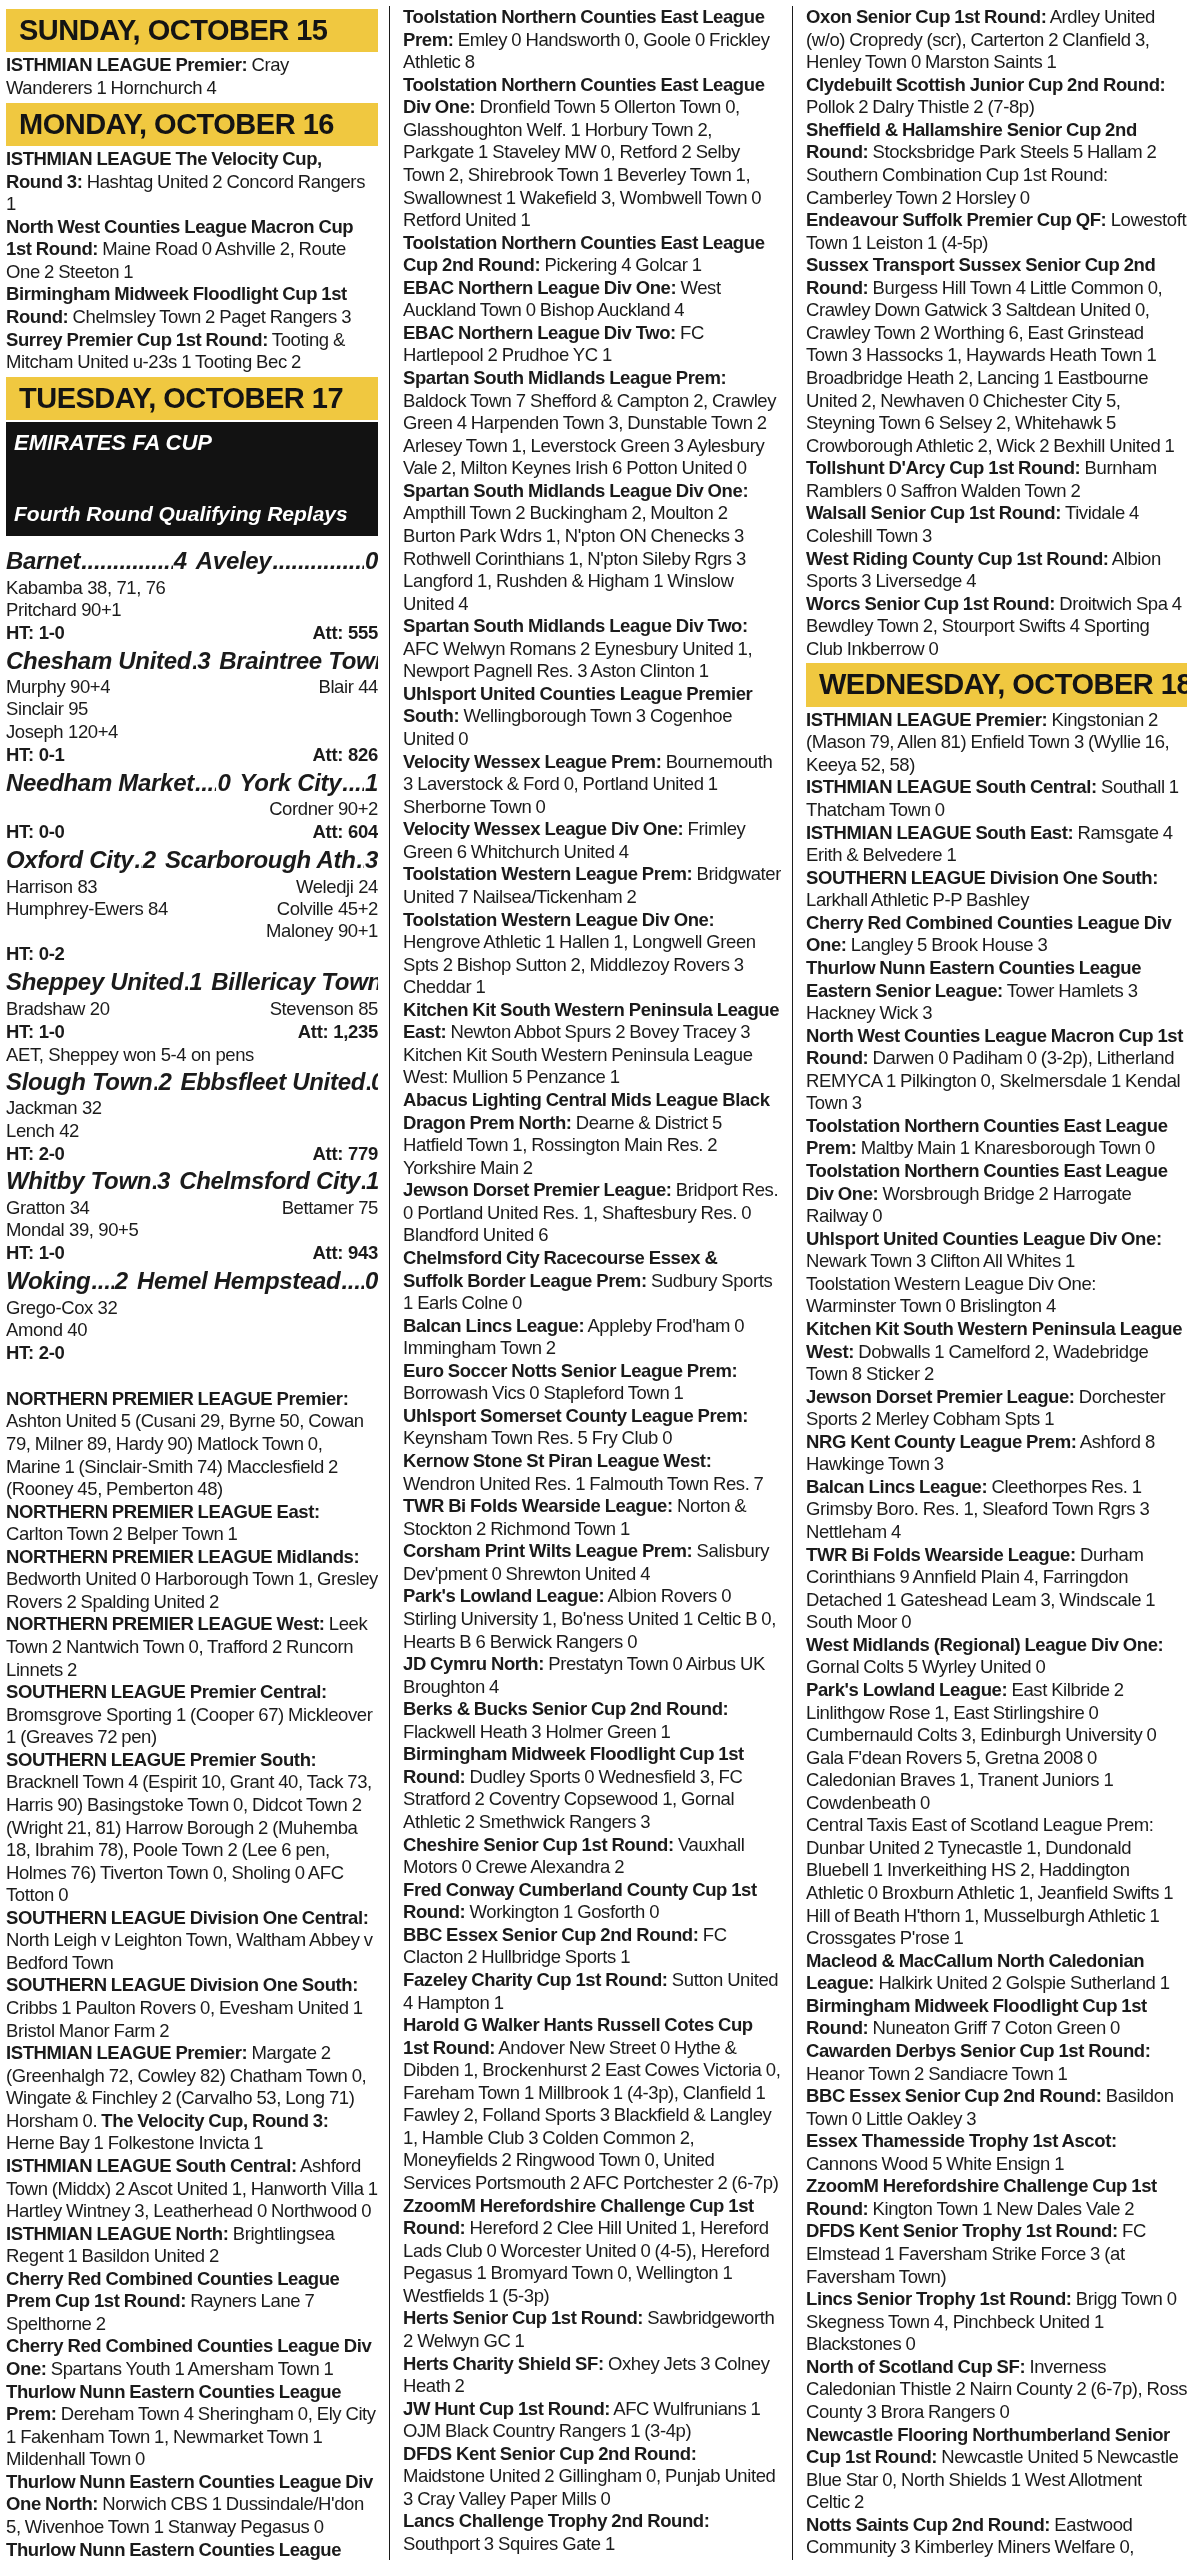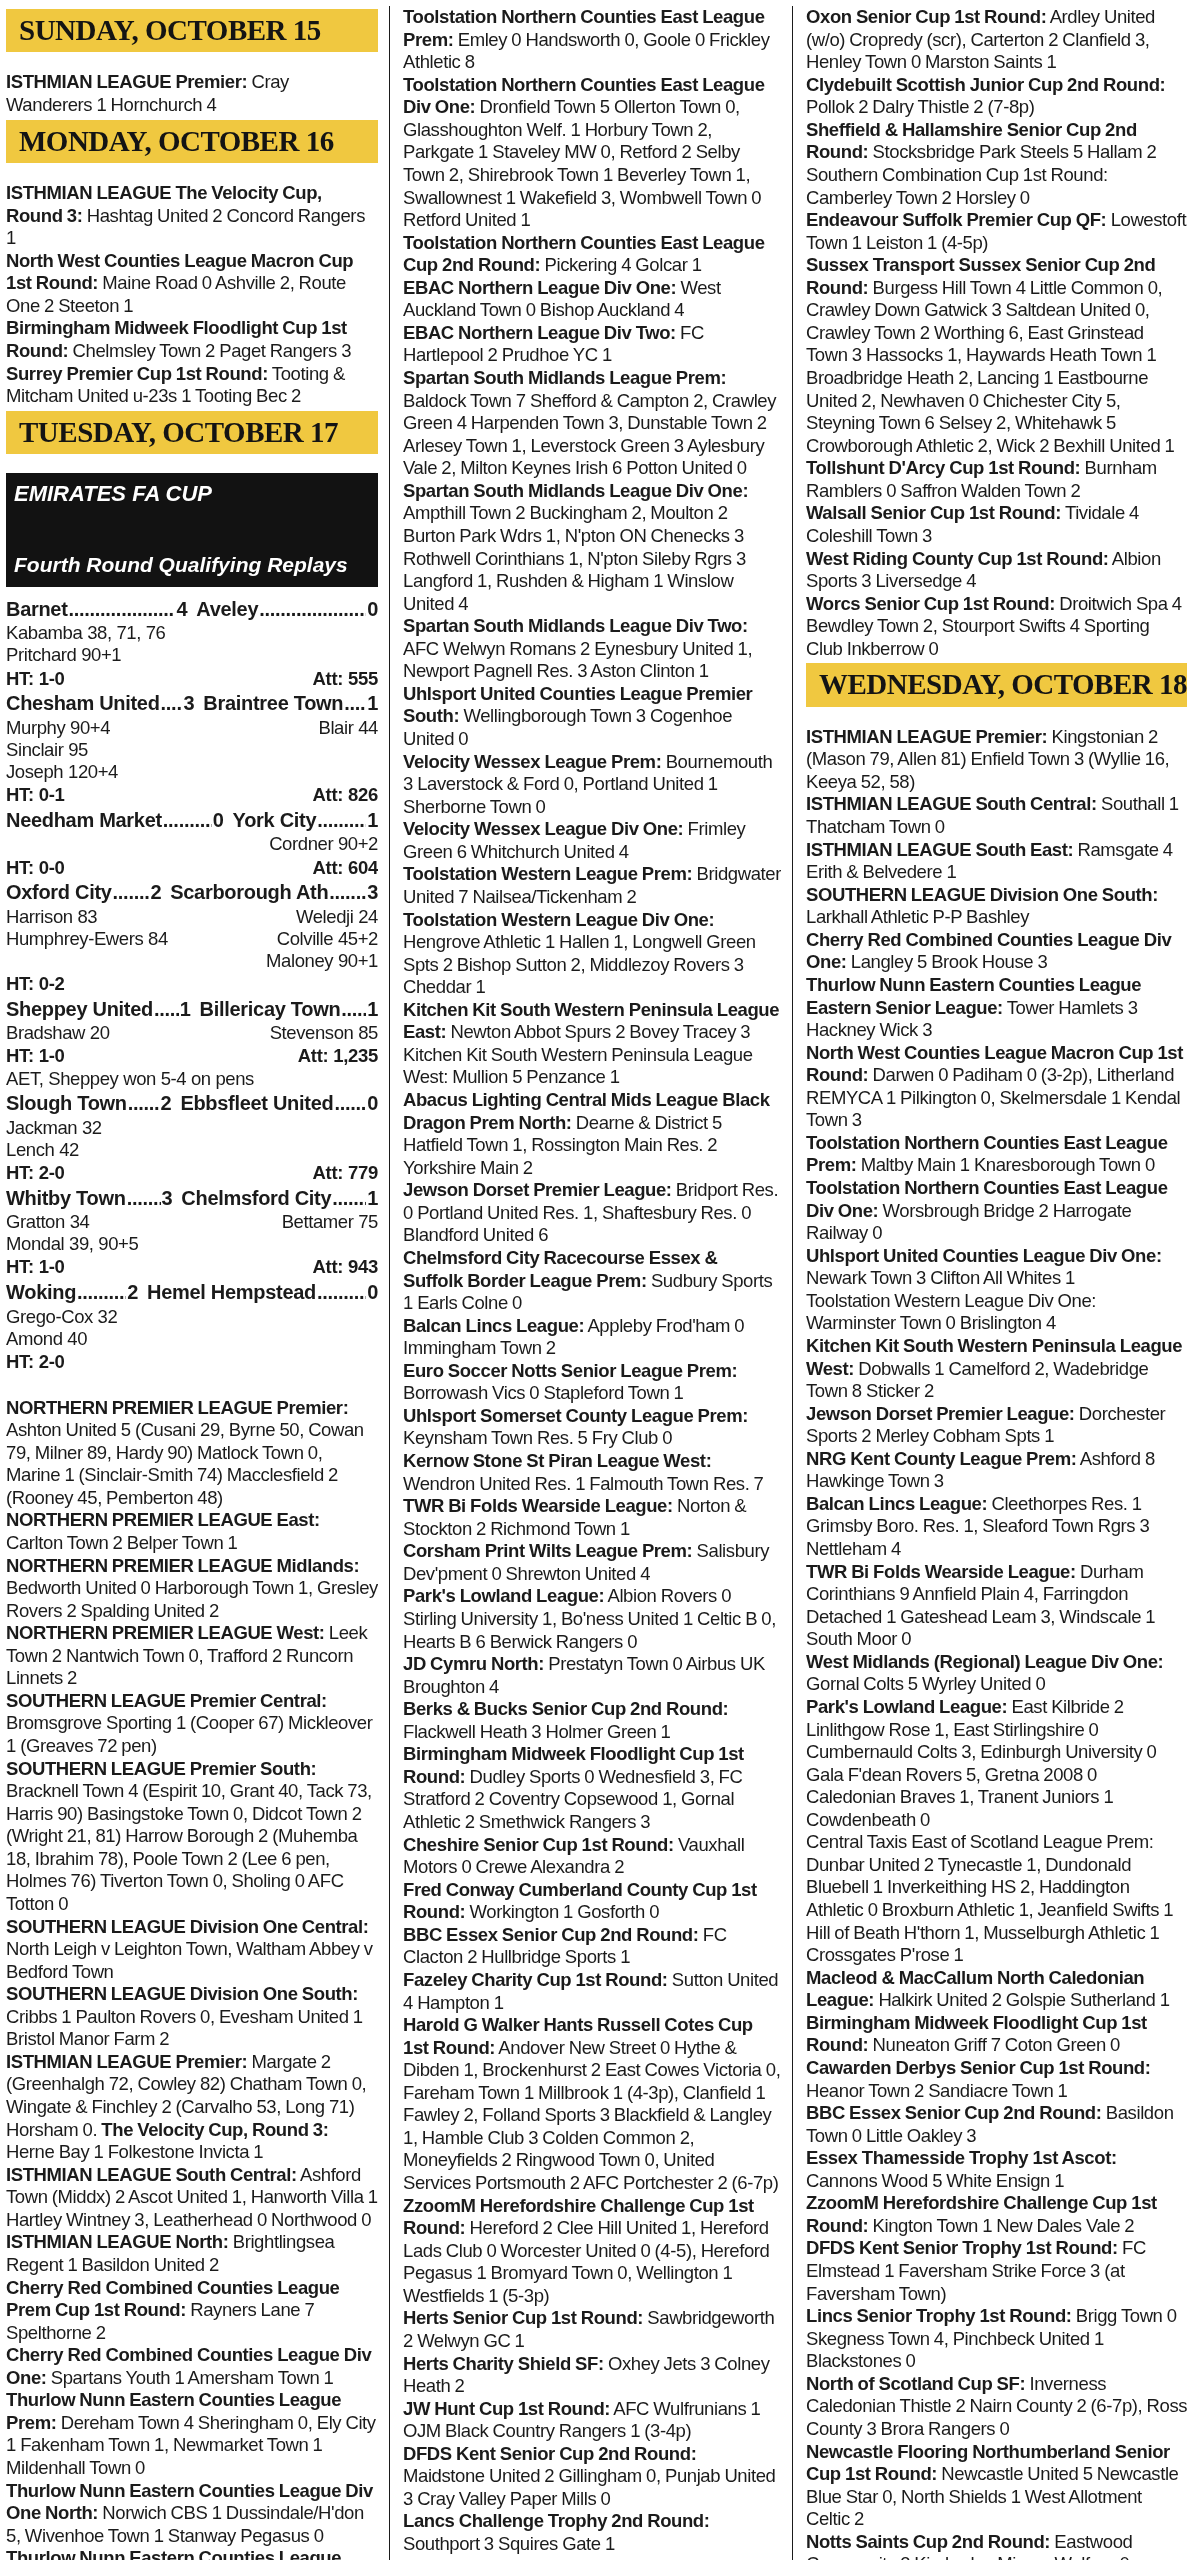--- a/index.html
+++ b/index.html
@@ -3,28 +3,28 @@
 <meta charset="utf-8">
 <style>
   html,body{margin:0;padding:0;background:#ffffff;}
   body{font-family:"Liberation Sans",sans-serif;color:#1b1b1b;}
   .page{display:flex;width:1187px;height:2560px;overflow:hidden;box-sizing:border-box;padding:6px 0 0 6px;background:#fff;}
   .col{flex:0 0 auto;overflow:hidden;}
   .col0{width:372px;}
   .col1{width:378px;}
   .col2{width:382px;}
   .vrule{flex:0 0 1px;background:#1b1b1b;margin:0 13px 0 11px;}
-  .day{background:#F0C840;color:#141414;font-weight:700;font-size:29px;line-height:1.12;letter-spacing:-0.5px;padding:5px 4px 6px 13px;margin:3px 0 19px 0;white-space:nowrap;overflow:hidden;font-family:Liberation Serif, serif;}
+  .day{background:#F0C840;color:#141414;font-weight:700;font-size:29px;line-height:1.12;letter-spacing:-0.5px;padding:5px 4px 6px 13px;margin:3px 0 2px 0;white-space:nowrap;overflow:hidden;}
   .cup{background:#121212;color:#ffffff;padding:7px 6px 9px 8px;margin:0 0 9px 0;font-style:italic;}
   .cup-t{font-weight:700;font-size:22px;line-height:1.25;}
   .cup-s{font-weight:700;font-size:21px;line-height:1.25;margin-top:44px;}
   p.para{margin:0;font-size:18.5px;line-height:1.22;letter-spacing:-0.4px;word-spacing:-0.5px;}
   p.para b{font-weight:700;}
   .match{margin:0;}
-  .sl{display:flex;align-items:flex-start;font-weight:700;font-size:20px;line-height:1.32;letter-spacing:-0.3px;}
+  .sl{display:flex;align-items:flex-start;font-weight:700;font-size:24px;line-height:1.32;letter-spacing:-0.3px;font-style:italic;}
   .sl .tn{white-space:nowrap;}
   .sl .away{margin-left:9px;}
   .sl .ld{flex:1 1 auto;overflow:hidden;white-space:nowrap;min-width:4px;margin:0 1px;}
   .sl .ld::after{content:"....................................................................";}
   .sl .sc{white-space:nowrap;}
   .sr{display:flex;justify-content:space-between;font-size:18.5px;line-height:1.2;letter-spacing:-0.4px;}
   .sr span{white-space:nowrap;}
   .meta{display:flex;justify-content:space-between;font-weight:700;font-size:18.5px;line-height:1.28;letter-spacing:-0.3px;}
   .note{font-size:18.5px;line-height:1.2;letter-spacing:-0.4px;}
   .gap{height:23px;}

